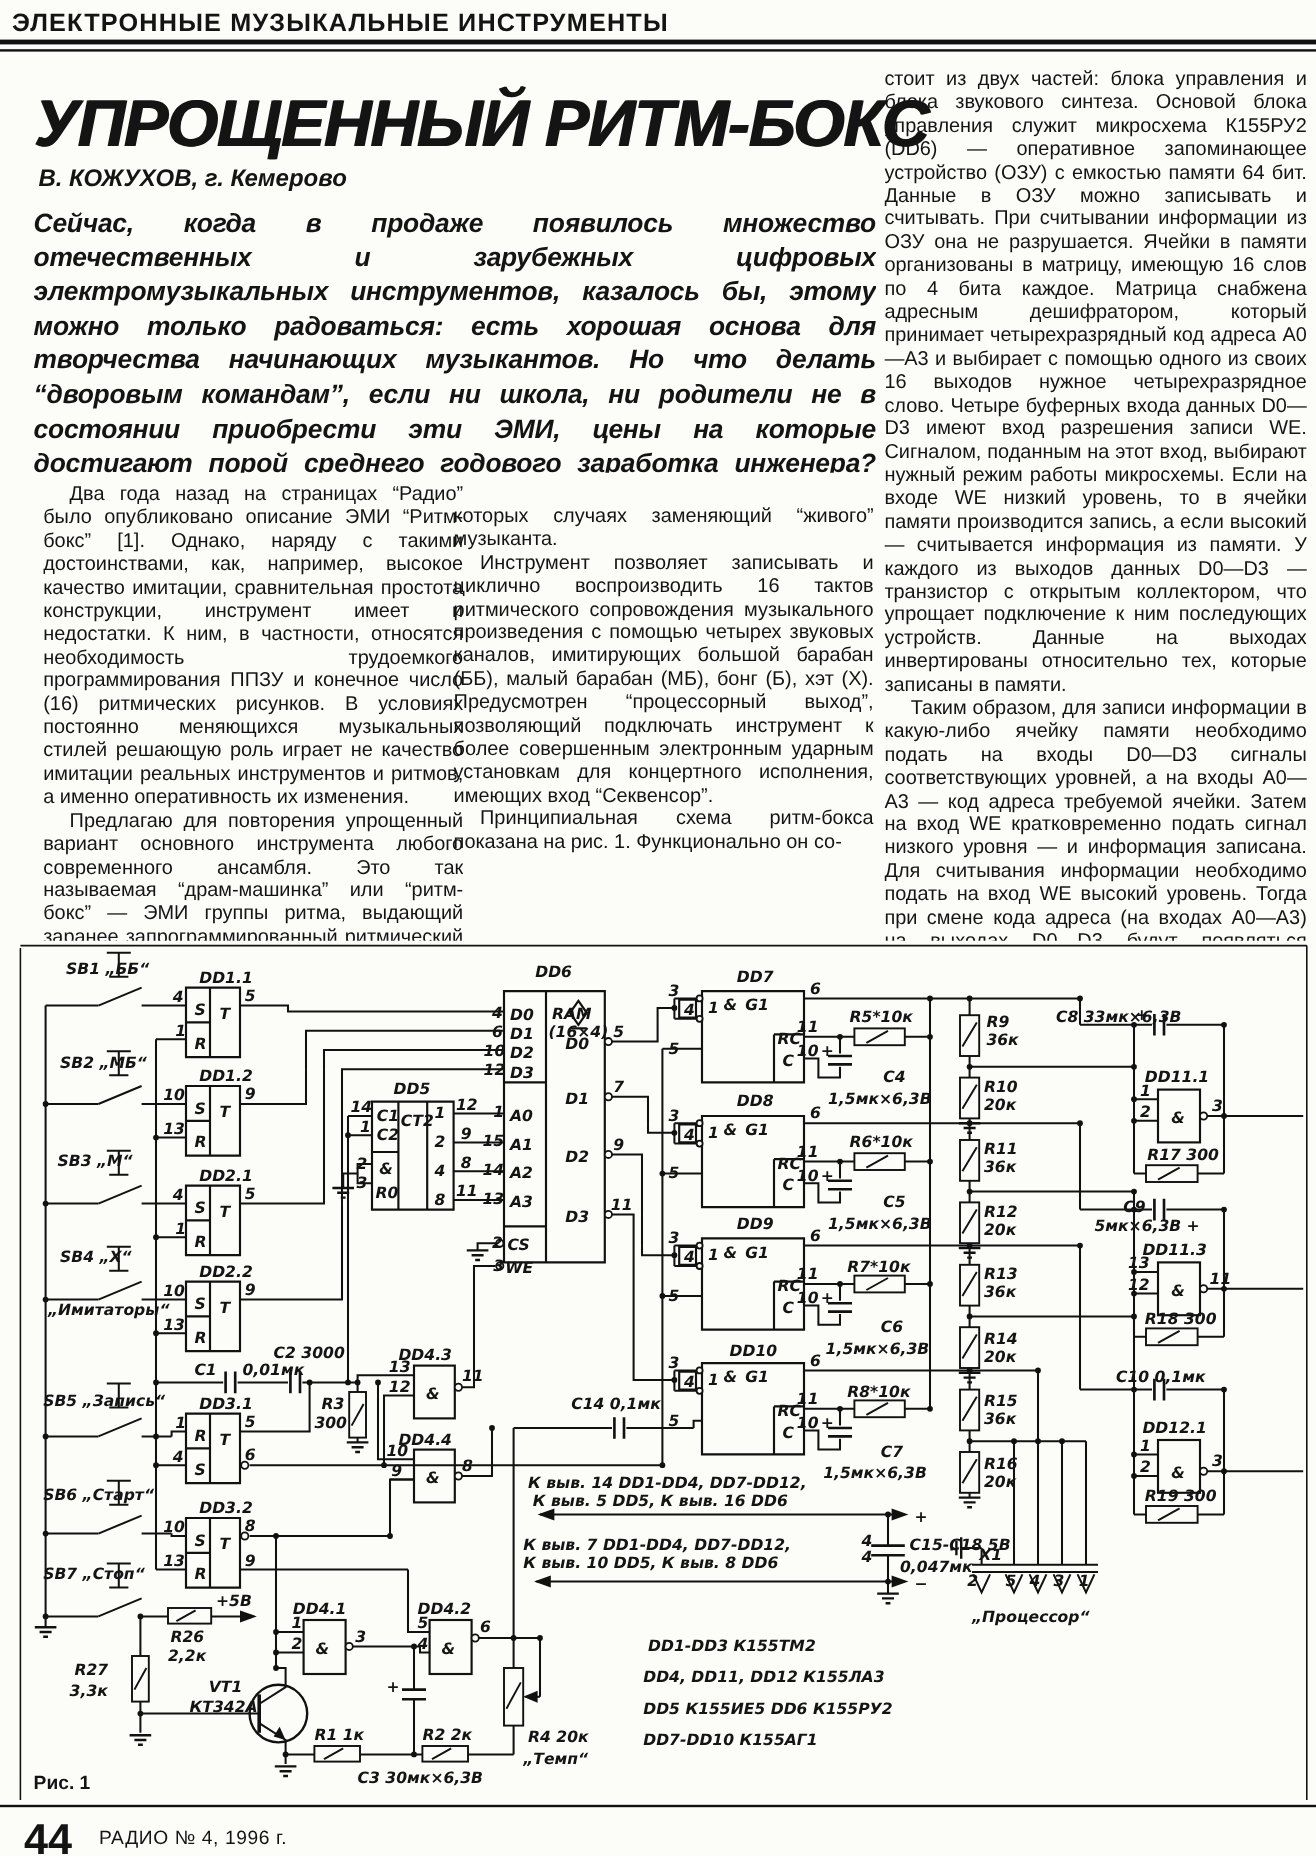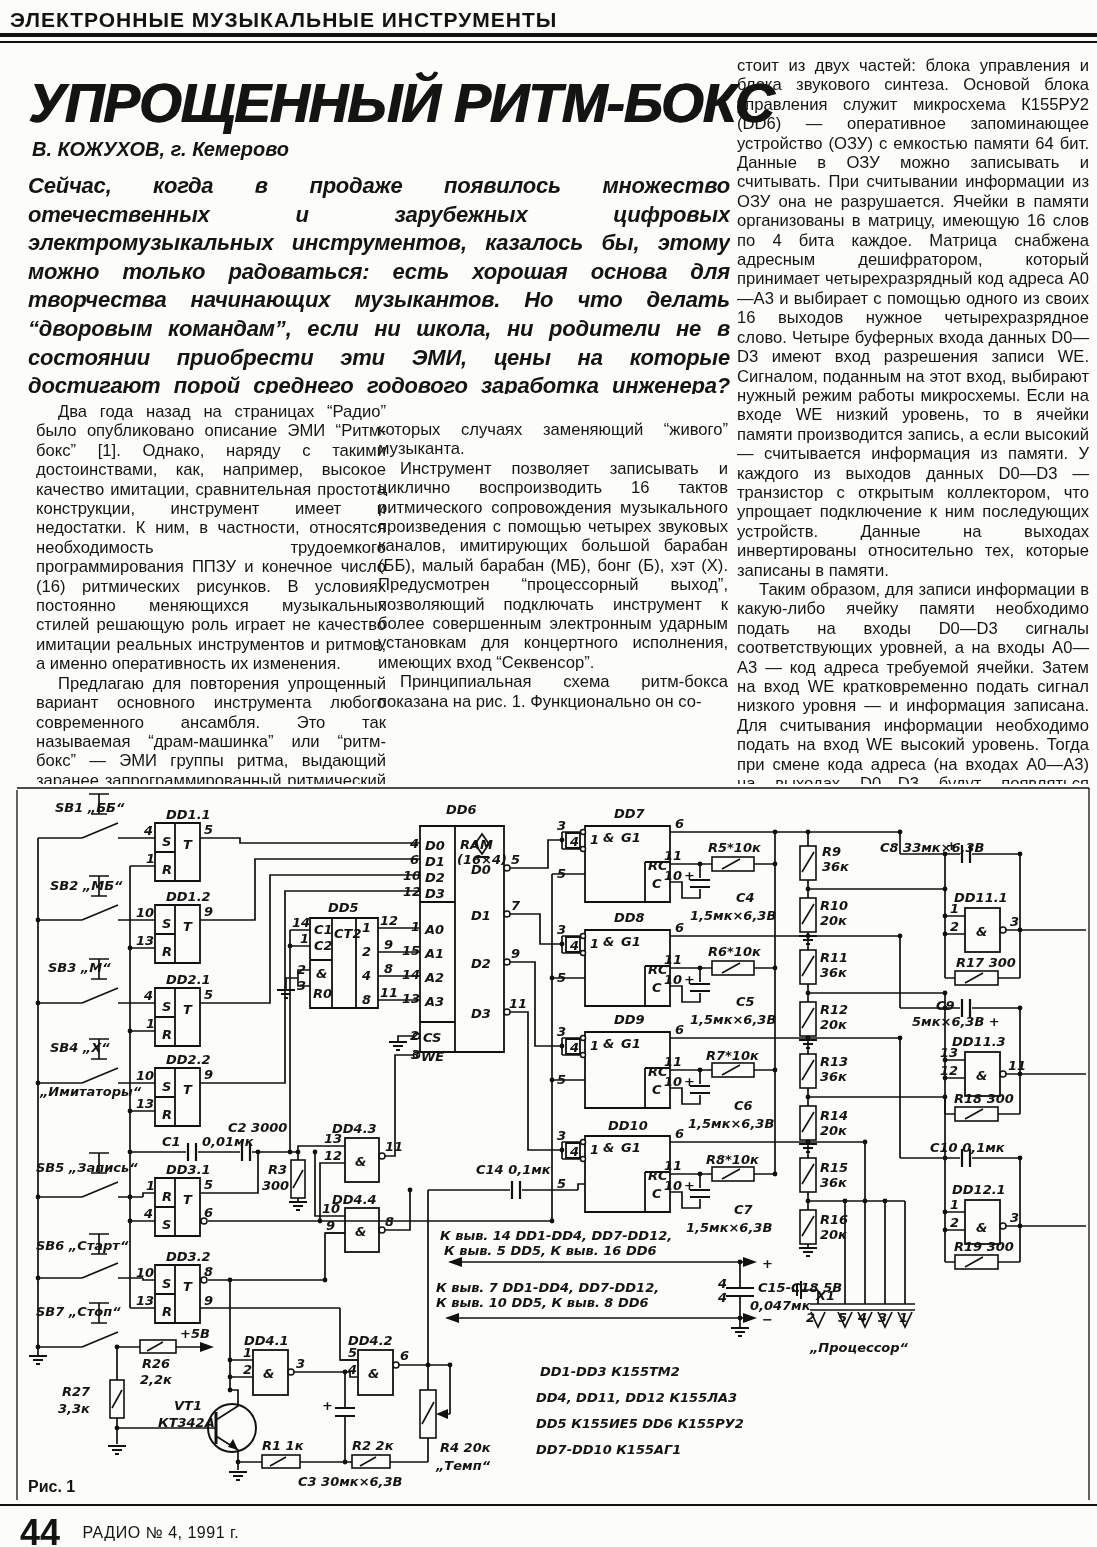--- a/index.html
+++ b/index.html
@@ -664,14 +664,14 @@
       <text x="536" y="1428" class="sch-t" font-size="17">DD5 К155ИЕ5    DD6 К155РУ2</text>
       <text x="536" y="1454" class="sch-t" font-size="17">DD7-DD10  К155АГ1</text>
     </g>
 </svg>
 
 <div class="abs fig-caption">Рис. 1</div>
 
 <div class="abs footer-rule"></div>
 <div class="abs footer">
   <span class="pagenum">44</span>
-  <span class="issue">РАДИО № 4, 1991 г.</span>
+  <span class="issue">РАДИО № 4, 1996 г.</span>
 </div>
 
 </body></html>

